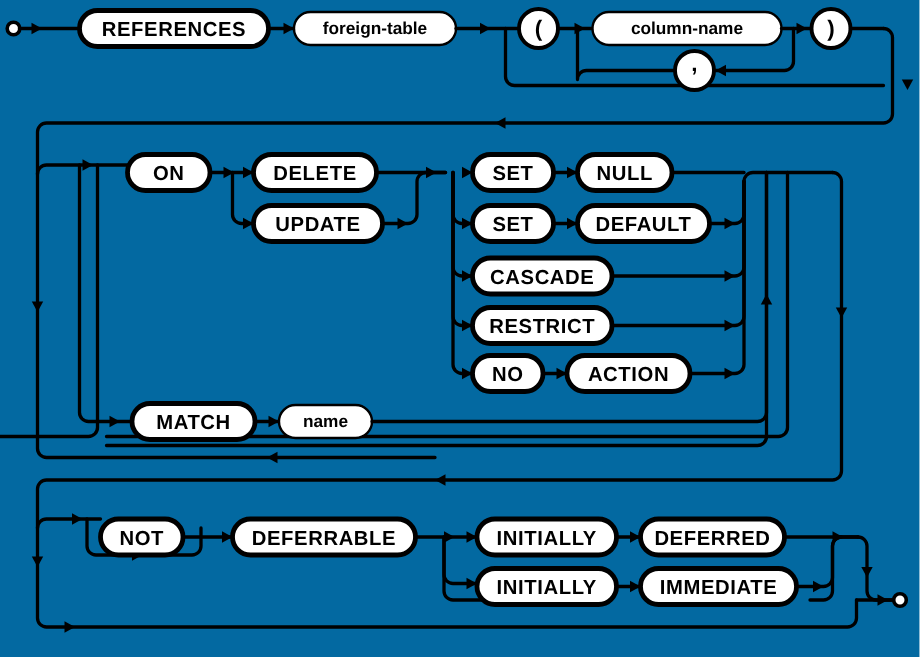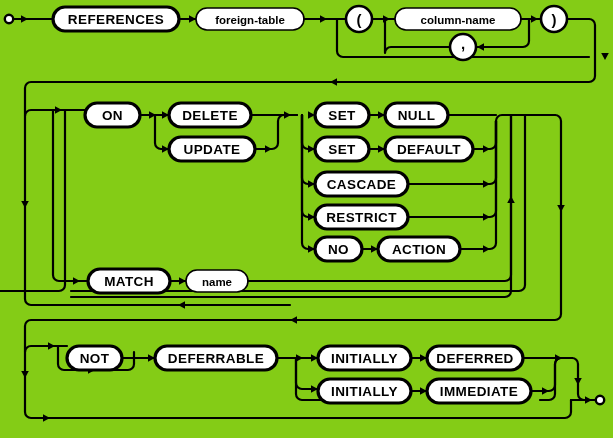--- a/index.html
+++ b/index.html
@@ -4,21 +4,21 @@
 <style>
   html, body {
     margin: 0;
     padding: 0;
     background: #ffffff;
   }
   #diagram-root {
     position: relative;
     width: 613px;
     height: 438px;
-    background: #84cc16;
+    background: #0369a1;
     font-family: "Liberation Sans", sans-serif;
   }
   svg.rr {
     display: block;
     width: 613px;
     height: 438px;
   }
   .rr .line {
     fill: none;
     stroke: #000000;

